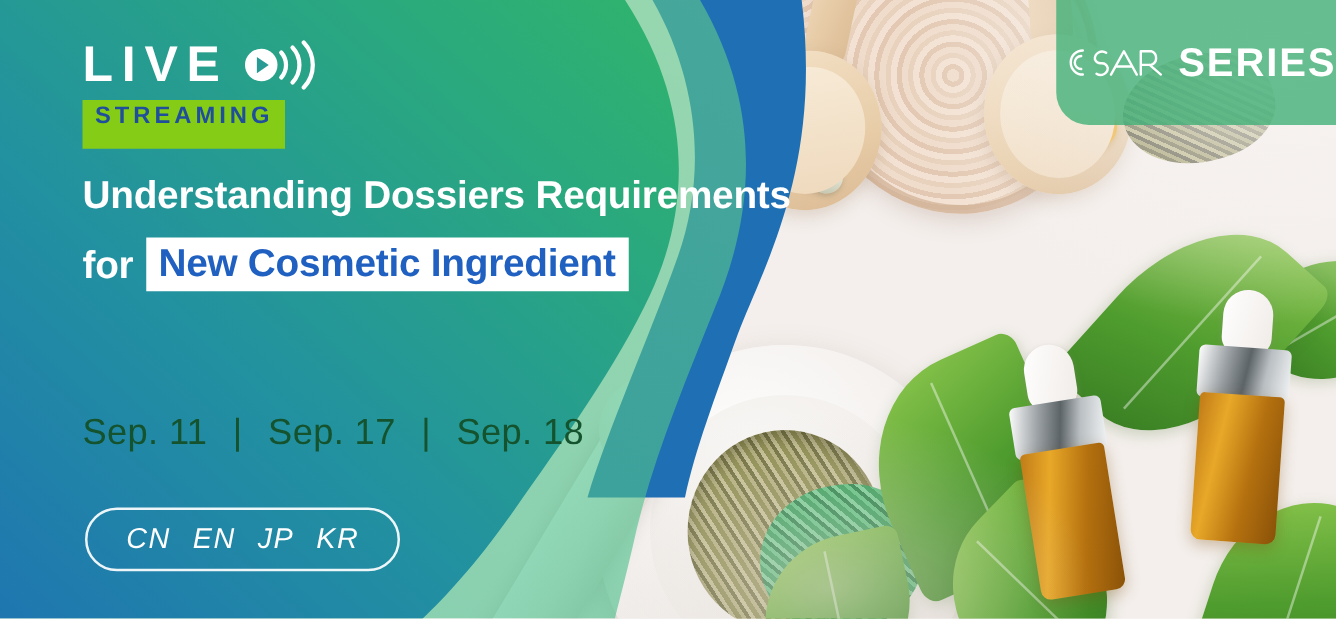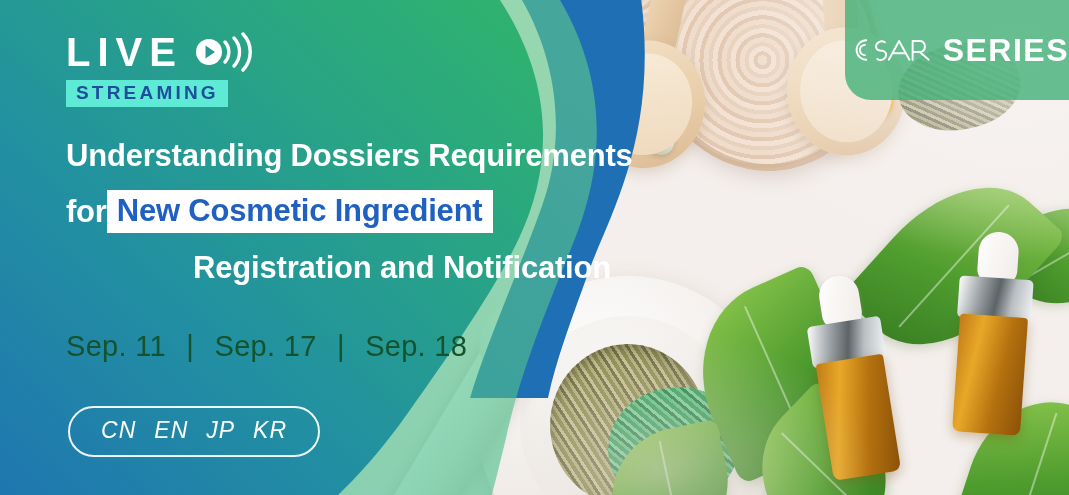--- a/index.html
+++ b/index.html
@@ -184,35 +184,35 @@
 
   .live-logo{ position:absolute; left:66px; top:32px; }
   .live-row{ display:flex; align-items:center; gap:11px; }
   .live-word{
     color:#fff; font-size:40px; font-weight:700;
     letter-spacing:7px; line-height:1;
   }
   .live-icon{ display:block; }
   .streaming-badge{
     margin-top:8px; display:inline-block;
-    background:#5eead4; color:#1f4e9c;
+    background:#84cc16; color:#1f4e9c;
     font-size:19px; font-weight:700; letter-spacing:3.2px;
-    padding:3px 9px 4px 10px; line-height:1.05;
+    padding:3px 9px 16px 10px; line-height:1.05;
   }
 
   .headline{ position:absolute; left:66px; top:140px; width:545px; }
   .hl-line{
     color:#ffffff; font-size:31px; font-weight:700;
     line-height:1.0; letter-spacing:-.2px; white-space:nowrap;text-align:right;
   }
   .hl-line + .hl-line{ margin-top:19px; }
   .hl-row{ display:flex; align-items:center; }
   .hl-highlight{
     background:#ffffff; color:#2060c0;
-    padding:5px 10px 7px 10px; 
+    padding:5px 10px 7px 10px; margin-left:10px;
     display:inline-block; line-height:1;
   }
 
   .dates{
     position:absolute; left:66px; top:330px;
     color:#14532d; font-size:29px; font-weight:400;
     letter-spacing:.3px; white-space:nowrap;
   }
   .dates .sep{ padding:0 12px; }
 
@@ -346,21 +346,20 @@
       </div>
       <div class="streaming-badge">STREAMING</div>
     </div>
 
     <div class="headline">
       <div class="hl-line">Understanding Dossiers Requirements</div>
       <div class="hl-line hl-row">
         <span>for</span>
         <span class="hl-highlight">New Cosmetic Ingredient</span>
       </div>
-      <div class="hl-line">Registration and Notification</div>
     </div>
 
     <div class="dates">
       <span>Sep. 11</span>
       <span class="sep">|</span>
       <span>Sep. 17</span>
       <span class="sep">|</span>
       <span>Sep. 18</span>
     </div>
 

